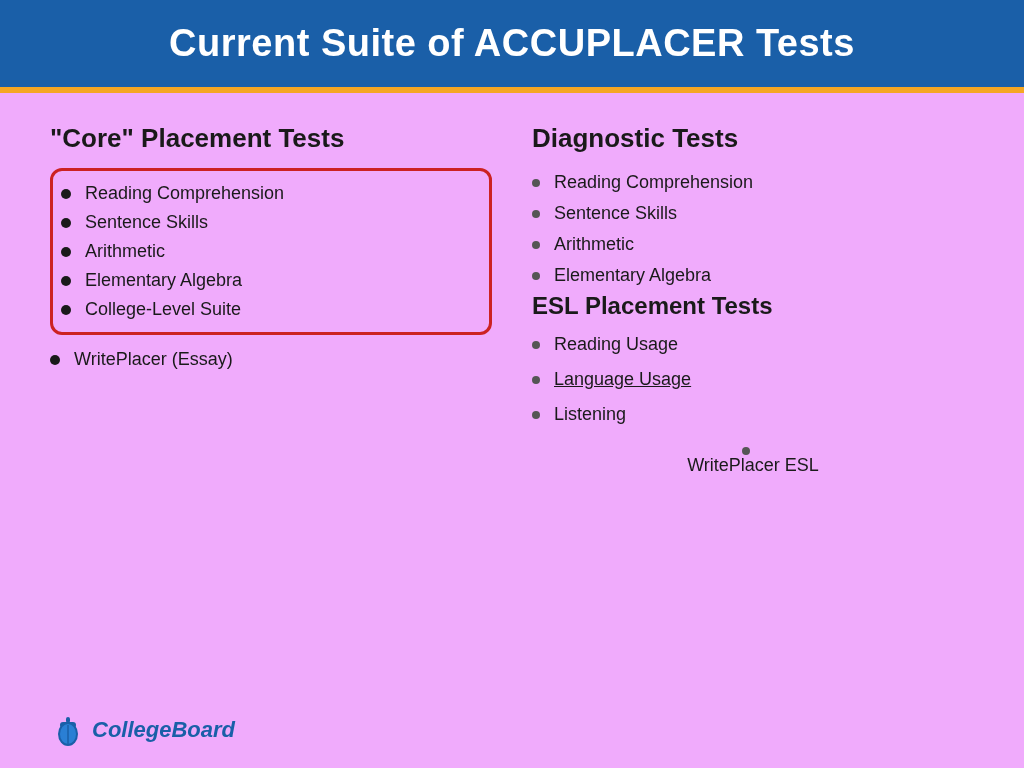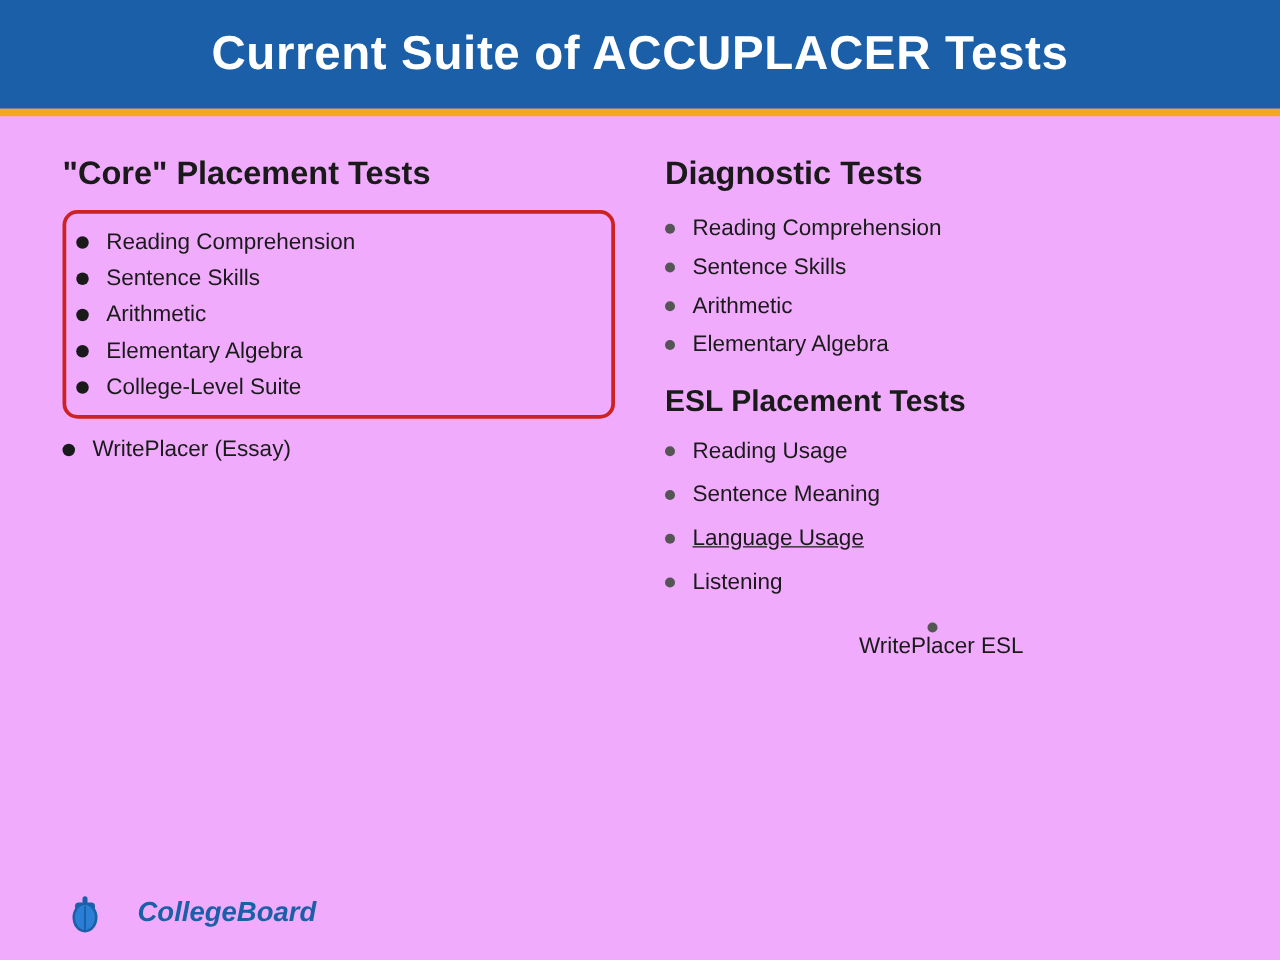--- a/index.html
+++ b/index.html
@@ -101,34 +101,34 @@
       padding: 8px 16px 8px 8px;
       margin-bottom: 4px;
       display: inline-flex;
       flex-direction: column;
     }
 
     .sub-section-title {
       font-size: 24px;
       font-weight: 700;
       color: #1a1a1a;
-      margin-top: 18px;
+      margin-top: 2px;
       margin-bottom: 10px;
     }
 
     .footer {
       display: flex;
       align-items: center;
       padding: 10px 50px 20px 50px;
     }
 
     .collegeboard-logo {
       display: flex;
       align-items: center;
-      gap: 24px;
+      gap: 6px;
     }
 
     .logo-acorn {
       width: 36px;
       height: 36px;
       color: #1a5fa8;
     }
 
     .logo-text {
       font-size: 22px;
@@ -209,24 +209,20 @@
           <span>Elementary Algebra</span>
         </div>
       </div>
 
       <div class="sub-section-title">ESL Placement Tests</div>
 
       <div class="diagnostic-list">
         <div class="list-item">
           <span class="bullet-small"></span>
           <span>Reading Usage</span>
-        </div>
-        <div class="list-item" style="margin-top:4px;">
-          <span class="bullet-small"></span>
-          <span>Sentence Meaning</span>
         </div>
         <div class="list-item" style="margin-top:4px;text-decoration:underline;">
           <span class="bullet-small"></span>
           <span>Language Usage</span>
         </div>
         <div class="list-item" style="margin-top:4px;">
           <span class="bullet-small"></span>
           <span>Listening</span>
         </div>
         <div class="list-item" style="margin-top:12px;flex-direction:column;">

